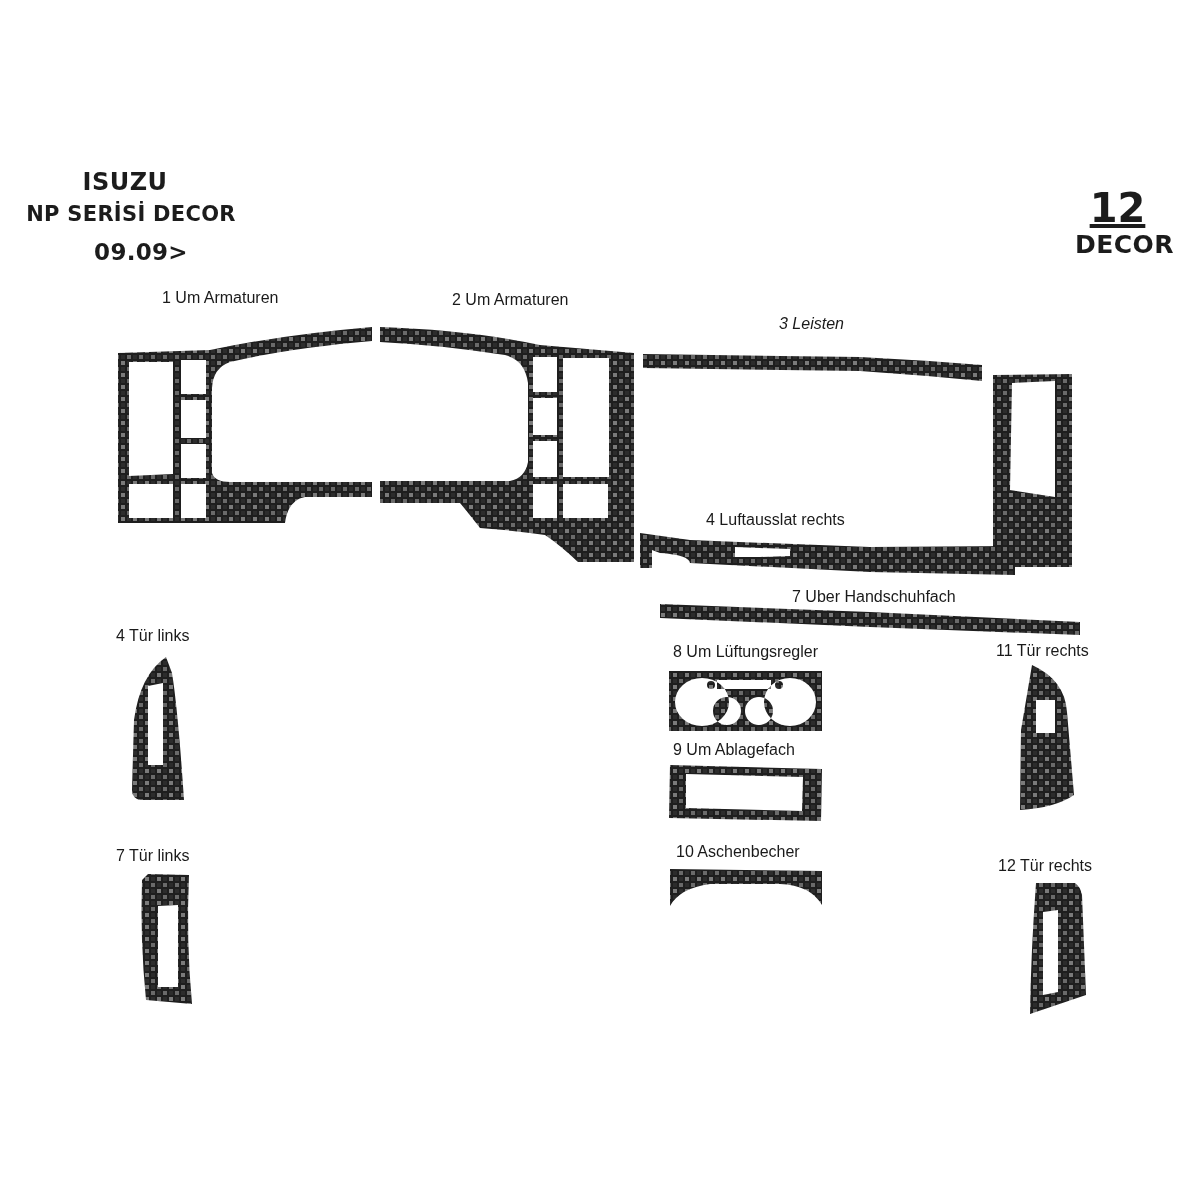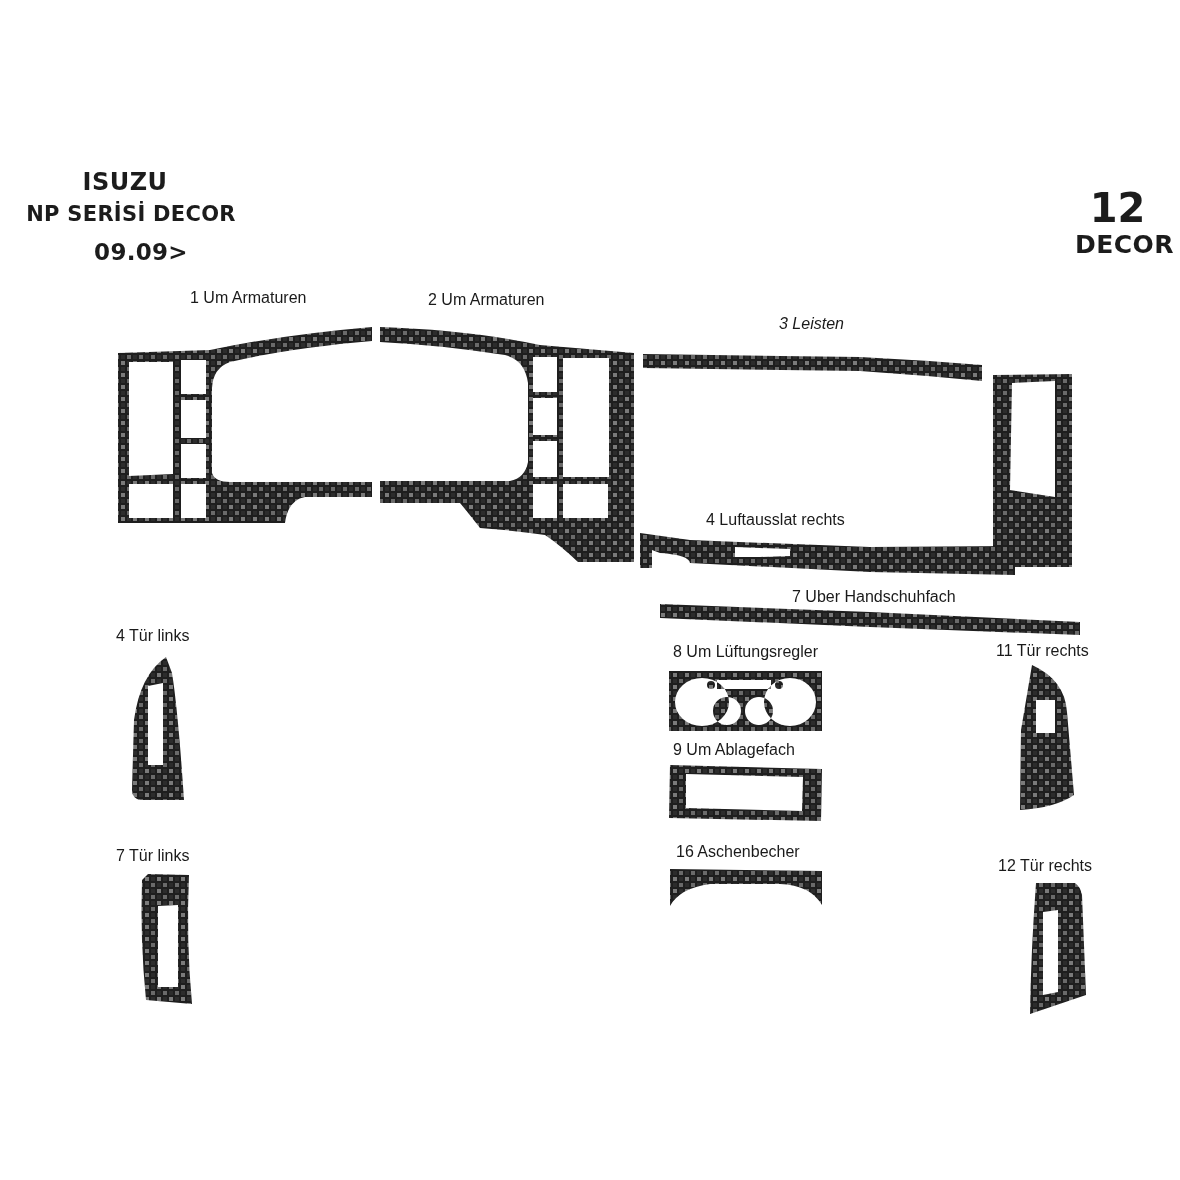--- a/index.html
+++ b/index.html
@@ -18,21 +18,21 @@
     .title-block {
       position: absolute;
       font-family: "DejaVu Sans", sans-serif;
       font-weight: bold;
       color: #1c1c1c;
       text-align: center;
     }
     .brand { left: 40px; top: 168px; width: 170px; font-size: 24px; letter-spacing: 0.5px; text-align: center; }
     .model { left: 0px; top: 202px; width: 262px; font-size: 21px; letter-spacing: 0.3px; }
     .year  { left: 56px; top: 239px; width: 170px; font-size: 23px; letter-spacing: 0.3px; }
-    .count { left: 1060px; top: 188px; width: 115px; font-size: 40px; line-height: 40px; }
+    .count { left: 1060px; top: 188px; width: 115px; font-size: 40px; line-height: 40px; text-decoration: underline; }
     .decor { left: 1062px; top: 230px; width: 125px; font-size: 25px; letter-spacing: 0.5px; }
 
     .part-label {
       position: absolute;
       font-family: "Liberation Sans", sans-serif;
       font-size: 16px;
       color: #1a1a1a;
       white-space: nowrap;
     }
     svg.parts {
@@ -45,30 +45,30 @@
   </style>
 </head>
 <body>
 
 <div class="title-block brand">ISUZU</div>
 <div class="title-block model">NP SERİSİ DECOR</div>
 <div class="title-block year">09.09&gt;</div>
 <div class="title-block count">12</div>
 <div class="title-block decor">DECOR</div>
 
-<div class="part-label" style="left:162px; top:289px;margin-left:28px;">1  Um Armaturen</div>
-<div class="part-label" style="left:428px; top:291px;text-align:right;">2 Um Armaturen</div>
+<div class="part-label" style="left:162px; top:289px;">1  Um Armaturen</div>
+<div class="part-label" style="left:452px; top:291px;text-align:right;">2 Um Armaturen</div>
 <div class="part-label" style="left:779px; top:315px;font-style:italic;">3  Leisten</div>
 <div class="part-label" style="left:706px; top:511px;">4 Luftausslat rechts</div>
 <div class="part-label" style="left:792px; top:588px;">7 Uber Handschuhfach</div>
 <div class="part-label" style="left:116px; top:627px;">4 Tür links</div>
 <div class="part-label" style="left:116px; top:847px;">7 Tür links</div>
 <div class="part-label" style="left:673px; top:643px;">8 Um Lüftungsregler</div>
 <div class="part-label" style="left:673px; top:741px;">9 Um Ablagefach</div>
-<div class="part-label" style="left:676px; top:843px;">16 Aschenbecher</div>
+<div class="part-label" style="left:676px; top:843px;">10 Aschenbecher</div>
 <div class="part-label" style="left:996px; top:642px;">11 Tür rechts</div>
 <div class="part-label" style="left:998px; top:857px;">12 Tür rechts</div>
 
 <svg class="parts" viewBox="0 0 1180 1180" xmlns="http://www.w3.org/2000/svg">
   <defs>
     <pattern id="carbon" width="12" height="12" patternUnits="userSpaceOnUse">
       <rect width="12" height="12" fill="#1e1e1e"></rect>
       <rect x="1" y="1" width="4" height="4" fill="#7a7a7a"></rect>
       <rect x="7" y="7" width="4" height="4" fill="#6a6a6a"></rect>
       <rect x="7" y="1" width="4" height="4" fill="#2c2c2c"></rect>

